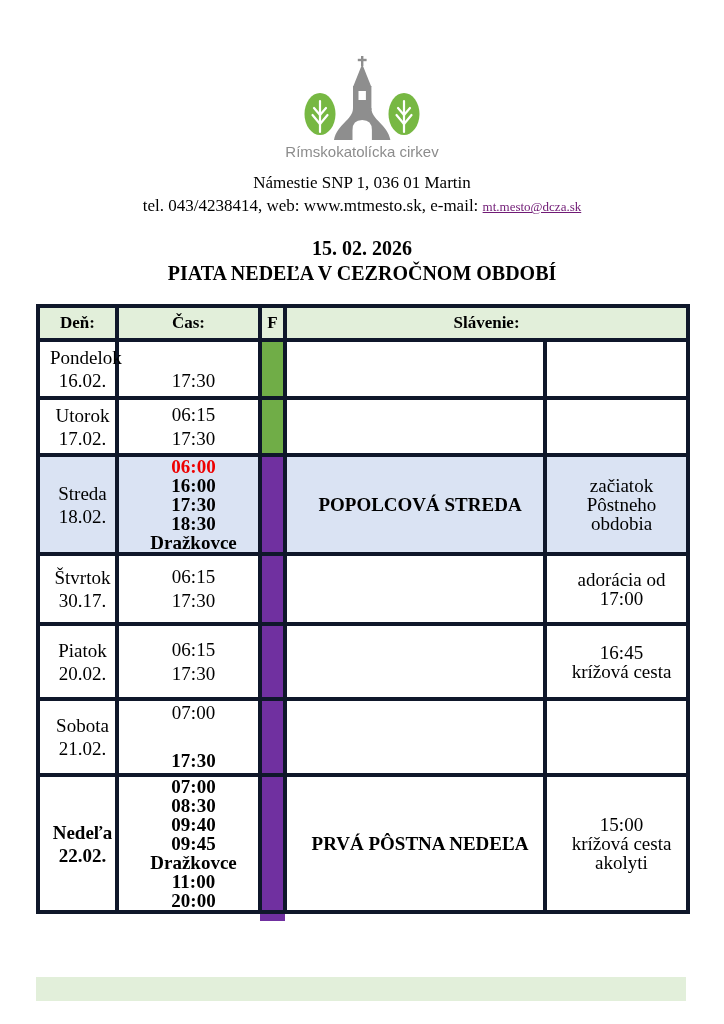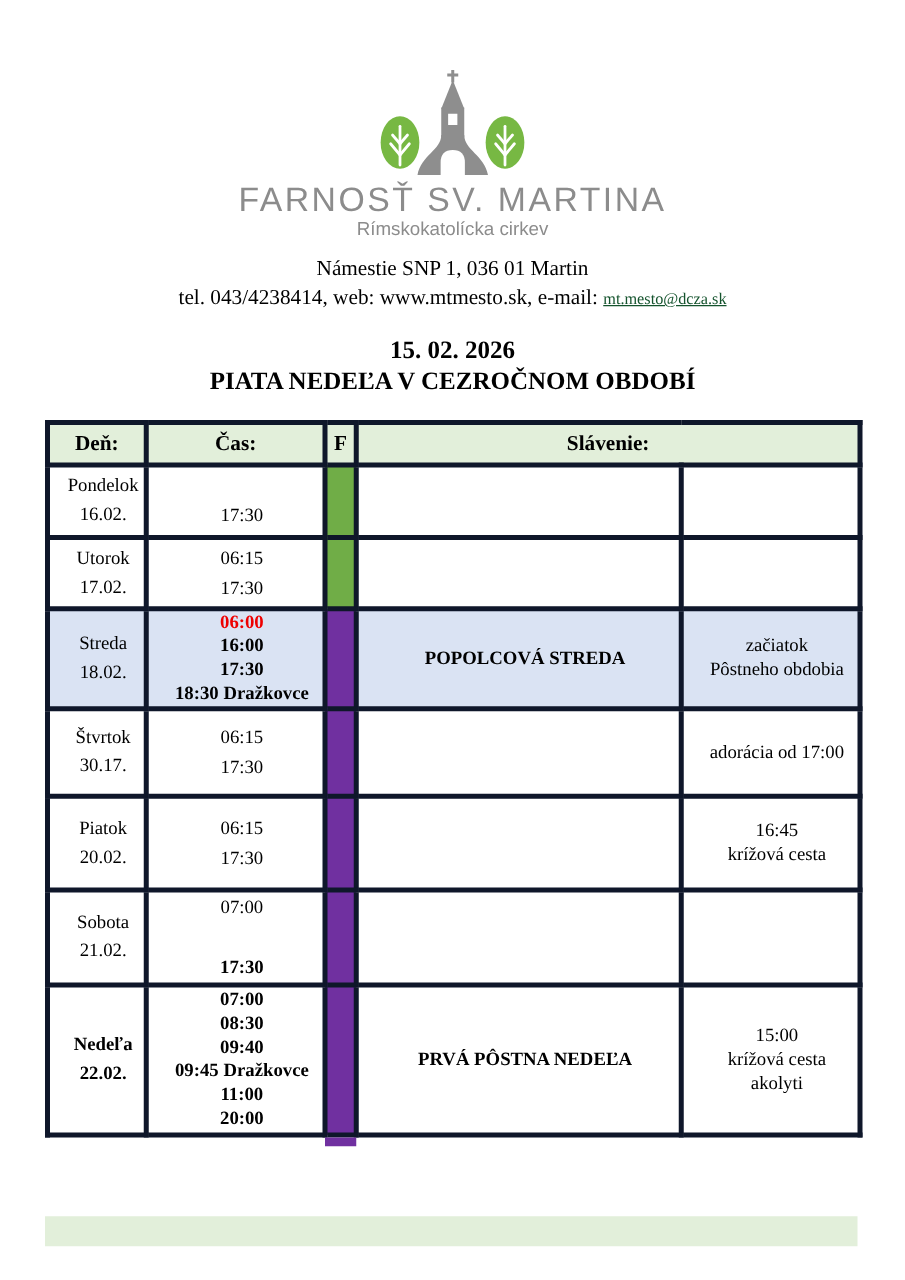--- a/index.html
+++ b/index.html
@@ -12,33 +12,33 @@
   .logo-title{
     font-family:"Liberation Sans", sans-serif;color:var(--logo-text,#8c8c8c);
     font-size:27px;letter-spacing:2px;margin-top:4px;line-height:28px;
   }
   .logo-sub{
     font-family:"Liberation Sans", sans-serif;color:var(--logo-text,#8c8c8c);
     font-size:15px;margin-top:1px;line-height:17px;
   }
   .address-line{font-size:17px;text-align:center;margin-top:12px;line-height:21px;}
   .tel-line{font-size:17px;text-align:center;margin-top:2px;line-height:22px;}
-  .email-link{font-size:13px;text-decoration:underline;color:#14532d;cursor:pointer;}
+  .email-link{font-size:13px;text-decoration:underline;color:#701a75;cursor:pointer;}
   .heading-block{text-align:center;margin-top:18px;font-weight:bold;font-size:20px;line-height:25px;}
   .schedule-wrap{position:relative;margin:18px 0 0 36px;width:650px;}
   table.schedule{
     border-collapse:collapse;table-layout:fixed;width:650px;
     border:2px solid #1f1f1f;
   }
   .schedule th,.schedule td{border:4px solid #0f172a;padding:0;}
   .schedule thead tr{height:34px;}
   .schedule th{
     background:var(--header-bg,#e2efda);font-size:17px;font-weight:bold;text-align:center;
   }
-  .schedule td{vertical-align:middle;text-align:center;font-size:15px;padding-left:10px;}
+  .schedule td{vertical-align:middle;text-align:center;font-size:19px;padding-left:10px;}
   .schedule tbody tr:nth-child(1){height:58px;}
   .schedule tbody tr:nth-child(2){height:57px;}
   .schedule tbody tr:nth-child(3){height:80px;}
   .schedule tbody tr:nth-child(4){height:70px;}
   .schedule tbody tr:nth-child(5){height:75px;}
   .schedule tbody tr:nth-child(6){height:68px;}
   .schedule tbody tr:nth-child(7){height:120px;}
   .day-cell{line-height:23px;}
   .time-line{line-height:24px;}
   td.dense .time-line{line-height:19px;}
@@ -80,21 +80,20 @@
       <ellipse cx="100" cy="58" rx="15.5" ry="21" style="fill:var(--tree,#77b843)"></ellipse>
       <g stroke="#ffffff" stroke-width="2.2" fill="none" stroke-linecap="round">
         <line x1="100" y1="76" x2="100" y2="45"></line>
         <line x1="100" y1="68" x2="92.5" y2="59"></line>
         <line x1="100" y1="68" x2="107.5" y2="59"></line>
         <line x1="100" y1="59" x2="94" y2="52"></line>
         <line x1="100" y1="59" x2="106" y2="52"></line>
       </g>
     </g>
   </svg>
-  <div class="logo-title">FARNOSŤ SV. MARTINA</div>
   <div class="logo-sub">Rímskokatolícka cirkev</div>
 </div>
 
 <div class="address-line">Námestie SNP 1, 036 01 Martin</div>
 <div class="tel-line"><span>tel. 043/4238414, web: www.mtmesto.sk, e-mail: </span><a class="email-link">mt.mesto@dcza.sk</a></div>
 
 <div class="heading-block">
   <div>15. 02. 2026</div>
   <div>PIATA NEDEĽA V CEZROČNOM OBDOBÍ</div>
 </div>

